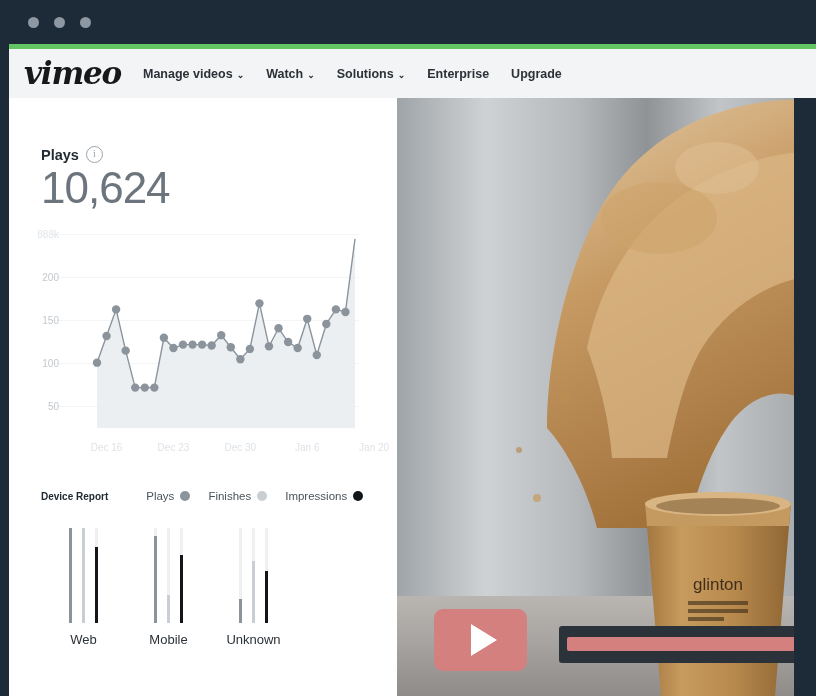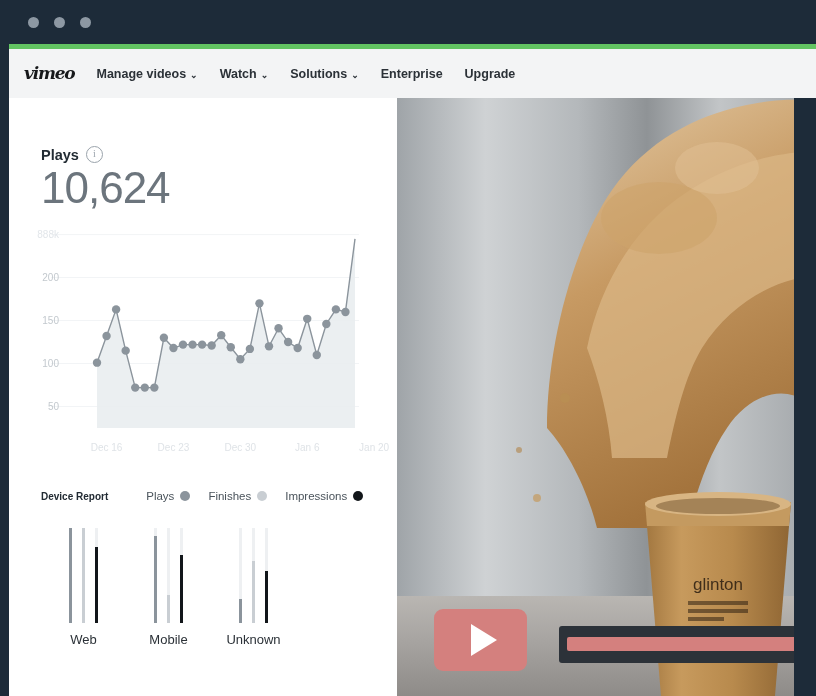--- a/index.html
+++ b/index.html
@@ -10,21 +10,21 @@
   
   .titlebar{position:absolute;left:0;top:0;width:816px;height:44px;background:#1d2b39;}
   .dots{position:absolute;left:28px;top:17px;display:flex;gap:15px;}
   .dot{width:11px;height:11px;border-radius:50%;background:#8d98a3;}
   .green-stripe{position:absolute;left:9px;top:44px;width:807px;height:5px;background:#62c462;}
 
   
   .navbar{position:absolute;left:9px;top:49px;width:807px;height:49px;background:#f3f4f5;
           display:flex;align-items:center;}
   .vimeo-logo{margin-left:15px;font-family:"DejaVu Serif",serif;font-style:italic;font-weight:bold;
-              font-size:17px;color:#16181a;letter-spacing:-1.2px;position:relative;top:-1px;}
+              font-size:31px;color:#16181a;letter-spacing:-1.2px;position:relative;top:-1px;}
   .nav-items{display:flex;align-items:center;margin-left:22px;gap:22px;}
   .nav-item{font-size:12.5px;font-weight:bold;color:#2b3137;display:flex;align-items:center;
             gap:4px;cursor:pointer;white-space:nowrap;}
   .caret{font-size:9px;position:relative;top:1px;}
 
   
   .body-area{position:absolute;left:9px;top:98px;width:785px;height:598px;background:#ffffff;overflow:hidden;}
 
   
   .left-panel{position:absolute;left:0;top:0;width:404px;height:598px;background:#ffffff;}

